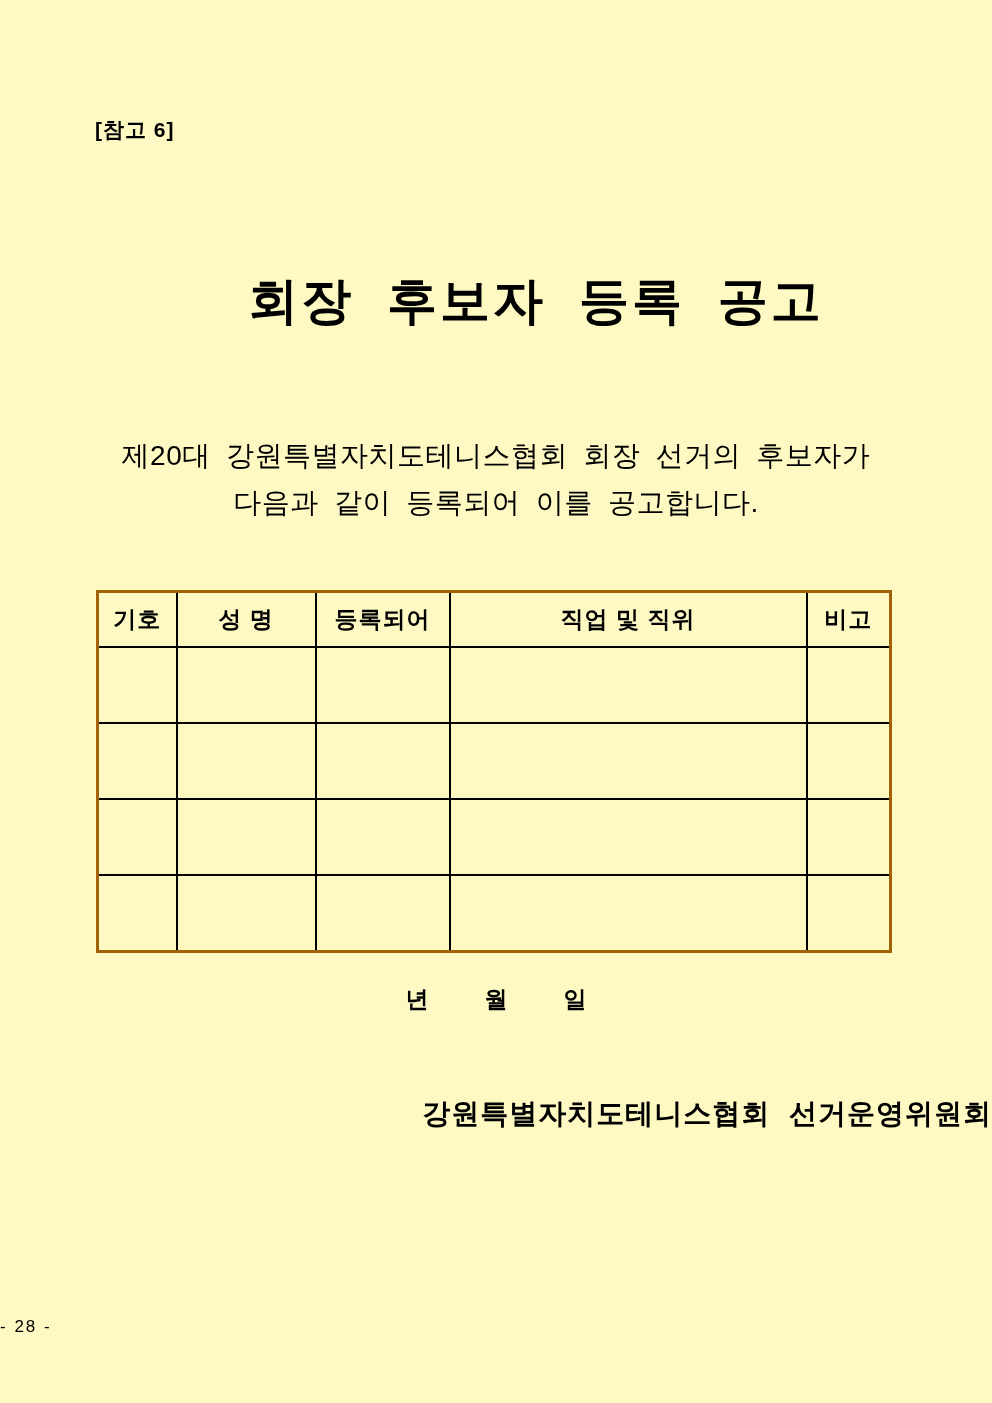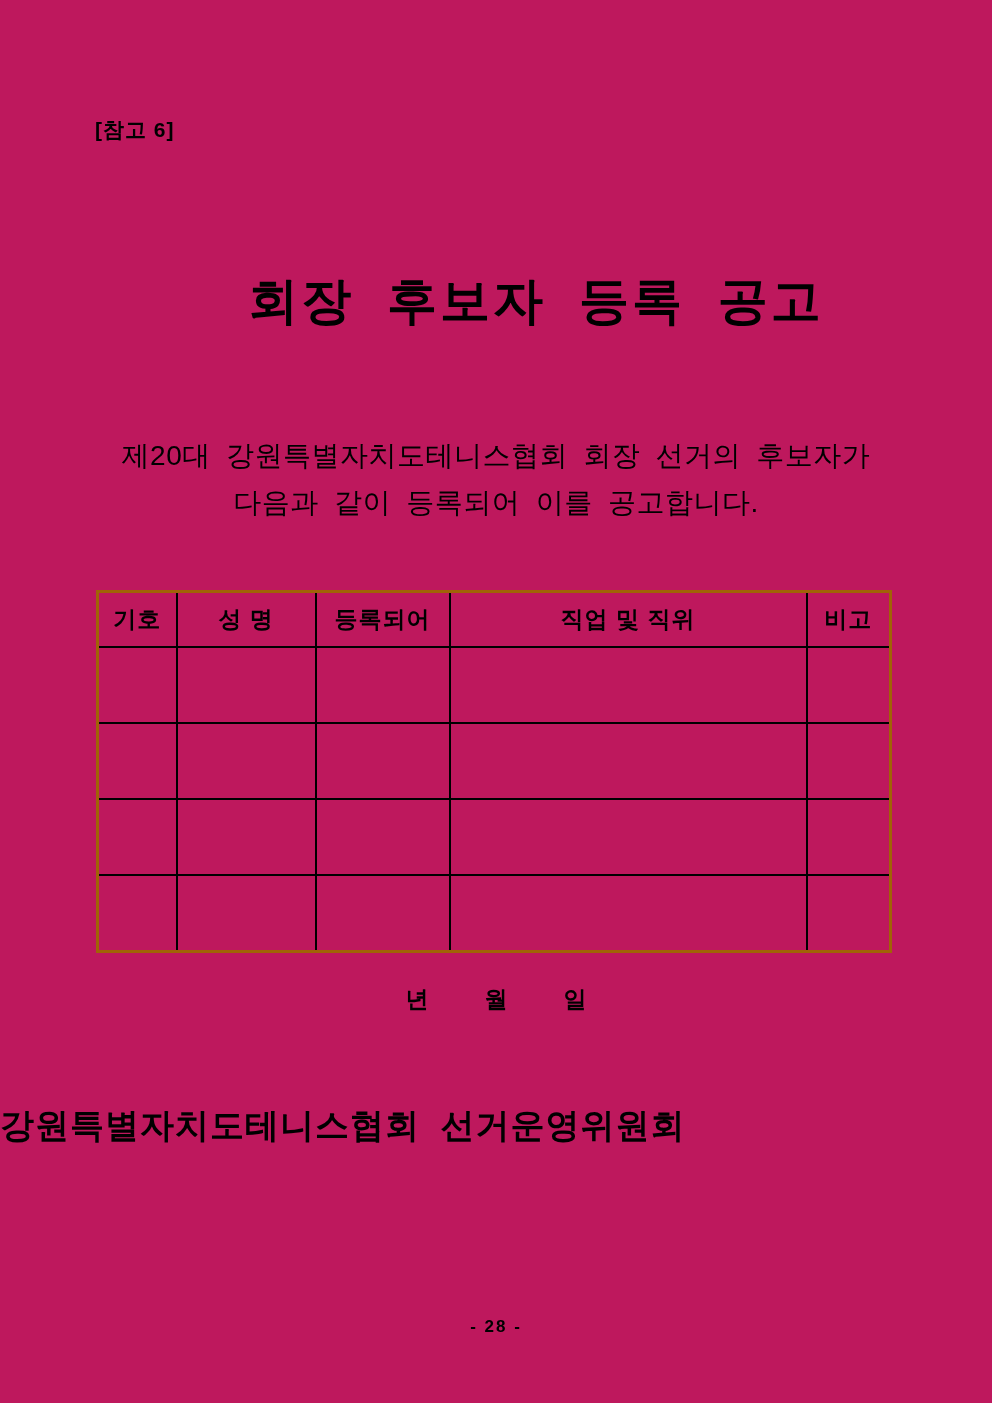--- a/index.html
+++ b/index.html
@@ -4,21 +4,21 @@
 <style>
   html, body {
     margin: 0;
     padding: 0;
     background: #ffffff;
   }
   .page {
     position: relative;
     width: 992px;
     height: 1403px;
-    background: #be185d;
+    background: #fef9c3;
     color: #000000;
     font-family: "Liberation Sans", "DejaVu Sans", sans-serif;
     overflow: hidden;
   }
   .ref-note {
     position: absolute;
     left: 95px;
     top: 116px;
     font-size: 21px;
     font-weight: bold;
@@ -91,35 +91,34 @@
     justify-content: center;
     gap: 56px;
     font-size: 23px;
     font-weight: bold;
   }
   .org-line {
     position: absolute;
     left: 0;
     top: 1095px;
     width: 100%;
-    text-align: left;
-    font-size: 34px;
+    text-align: right;
+    font-size: 28px;
     font-weight: bold;
     letter-spacing: 1px;
     word-spacing: 10px;
-    margin-top: 8px;
   }
   .page-number {
     position: absolute;
     left: 0;
     top: 1317px;
     width: 100%;
-    text-align: center;
+    text-align: left;
     font-size: 17px;
-    font-weight: bold;
+    font-weight: normal;
     letter-spacing: 2px;
   }
 </style>
 </head>
 <body>
 
 <div class="page">
 
   <div class="ref-note">[참고 6]</div>
 

